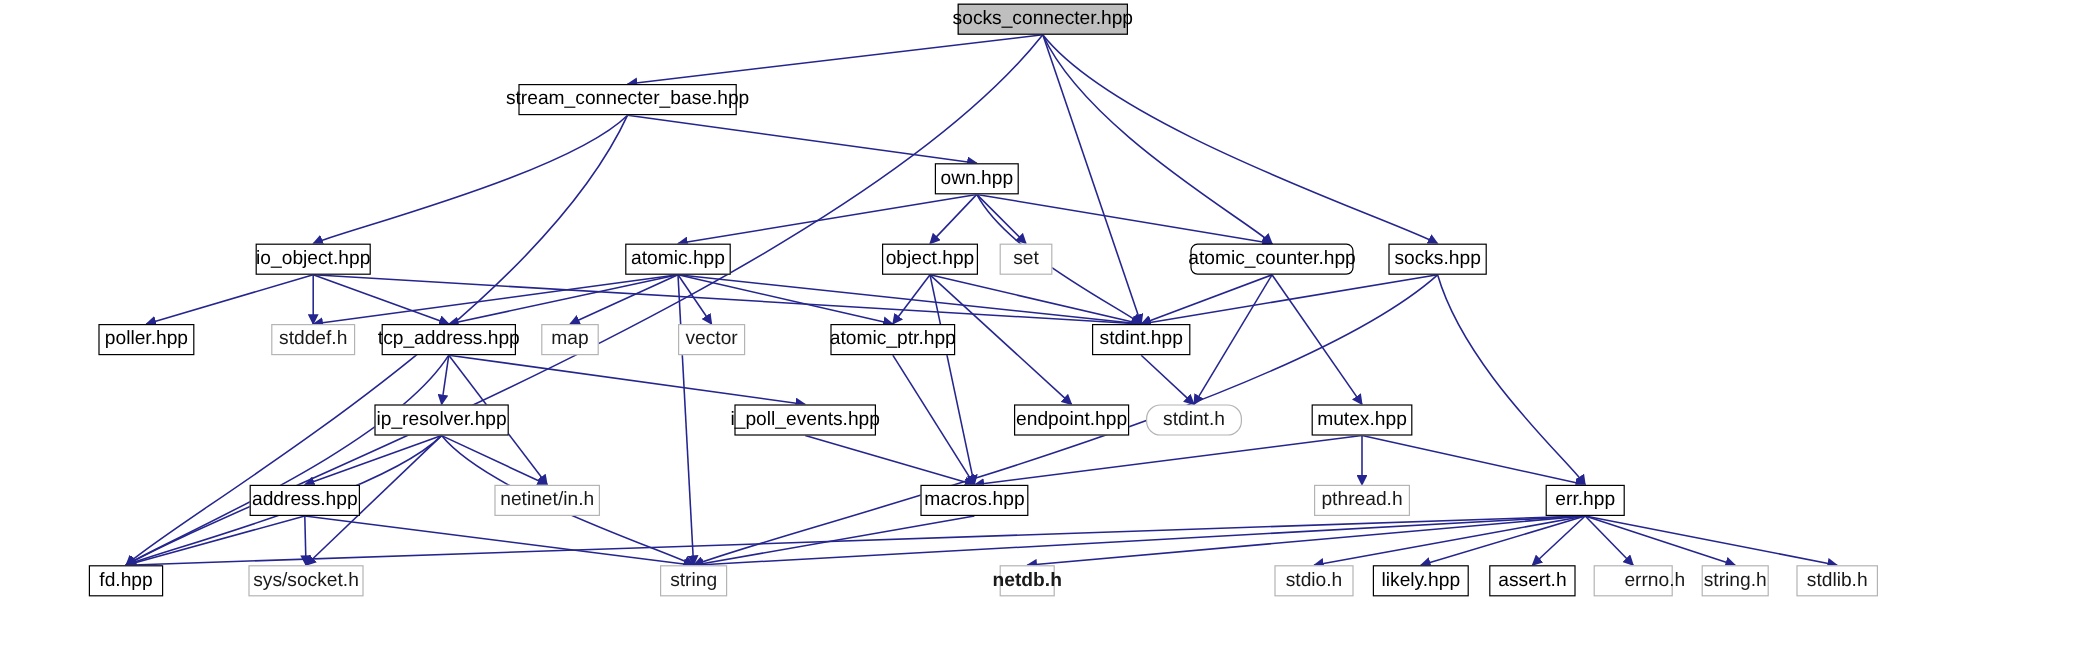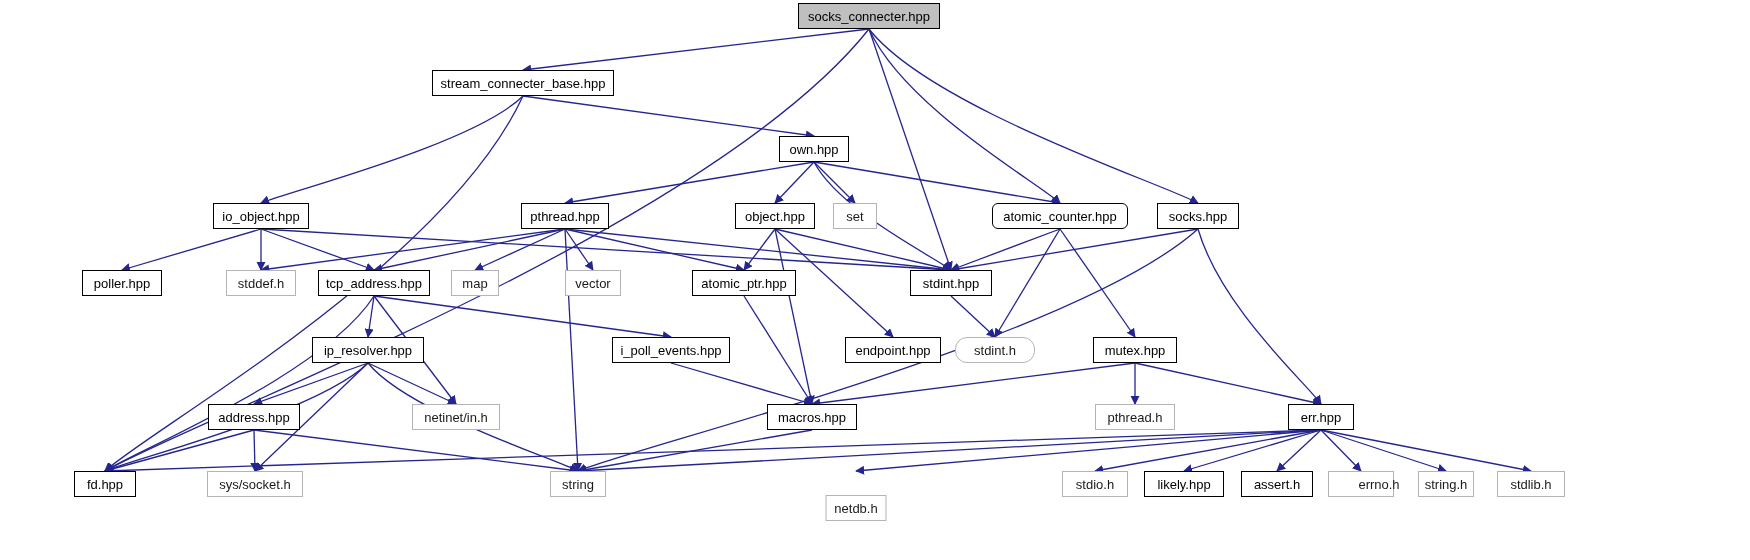--- a/index.html
+++ b/index.html
@@ -22,21 +22,21 @@
     width: 1750px;
     height: 560px;
     pointer-events: none;
   }
   .node {
     position: absolute;
     box-sizing: border-box;
     display: flex;
     align-items: center;
     justify-content: center;
-    font-size: 13px;
+    font-size: 16px;
     line-height: 1;
     color: #000000;
     white-space: nowrap;
     height: 26px;
     padding: 0 8px;
     transform: translate(-50%, -50%);
   }
   
   .node.root {
     background: #bfbfbf;
@@ -127,21 +127,21 @@
         <path d="M 1321 430 L 856 471" fill="none" stroke="#25258f" stroke-width="1.3" marker-end="url(#arrow)"></path>
         <path d="M 1321 430 L 105 471" fill="none" stroke="#25258f" stroke-width="1.3" marker-end="url(#arrow)"></path>
         <path d="M 1321 430 L 578 471" fill="none" stroke="#25258f" stroke-width="1.3" marker-end="url(#arrow)"></path>
       </g>
   </svg>
   <div id="node-layer">
       <div class="node root" style="left: 869px; top: 16px; width: 142px;">socks_connecter.hpp</div>
       <div class="node local" style="left: 523px; top: 83px; width: 182px;">stream_connecter_base.hpp</div>
       <div class="node local" style="left: 814px; top: 149px; width: 70px;">own.hpp</div>
       <div class="node local" style="left: 261px; top: 216px; width: 96px;">io_object.hpp</div>
-      <div class="node local" style="left: 565px; top: 216px; width: 88px;">pthread.hpp</div>
+      <div class="node local" style="left: 565px; top: 216px; width: 88px;">atomic.hpp</div>
       <div class="node local" style="left: 775px; top: 216px; width: 80px;">object.hpp</div>
       <div class="node system" style="left: 855px; top: 216px; width: 44px;">set</div>
       <div class="node local" style="left: 1060px; top: 216px; width: 136px; border-radius: 6px;">atomic_counter.hpp</div>
       <div class="node local" style="left: 1198px; top: 216px; width: 82px;">socks.hpp</div>
       <div class="node local" style="left: 122px; top: 283px; width: 80px;">poller.hpp</div>
       <div class="node system" style="left: 261px; top: 283px; width: 70px;">stddef.h</div>
       <div class="node local" style="left: 374px; top: 283px; width: 112px;">tcp_address.hpp</div>
       <div class="node system" style="left: 475px; top: 283px; width: 48px;">map</div>
       <div class="node system" style="left: 593px; top: 283px; width: 56px;">vector</div>
       <div class="node local" style="left: 744px; top: 283px; width: 104px;">atomic_ptr.hpp</div>
@@ -152,21 +152,21 @@
       <div class="node system" style="left: 995px; top: 350px; width: 80px; border-radius: 12px;">stdint.h</div>
       <div class="node local" style="left: 1135px; top: 350px; width: 84px;">mutex.hpp</div>
       <div class="node local" style="left: 254px; top: 417px; width: 92px;">address.hpp</div>
       <div class="node system" style="left: 456px; top: 417px; width: 88px;">netinet/in.h</div>
       <div class="node local" style="left: 812px; top: 417px; width: 90px;">macros.hpp</div>
       <div class="node system" style="left: 1135px; top: 417px; width: 80px;">pthread.h</div>
       <div class="node local" style="left: 1321px; top: 417px; width: 66px;">err.hpp</div>
       <div class="node local" style="left: 105px; top: 484px; width: 62px;">fd.hpp</div>
       <div class="node system" style="left: 255px; top: 484px; width: 96px;">sys/socket.h</div>
       <div class="node system" style="left: 578px; top: 484px; width: 56px;">string</div>
-      <div class="node system" style="left: 856px; top: 508px; width: 61px;">netdb.h</div>
+      <div class="node system" style="left: 856px; top: 484px; width: 46px; font-weight: bold;">netdb.h</div>
       <div class="node system" style="left: 1095px; top: 484px; width: 66px;">stdio.h</div>
       <div class="node local" style="left: 1184px; top: 484px; width: 80px;">likely.hpp</div>
       <div class="node local" style="left: 1277px; top: 484px; width: 72px;">assert.h</div>
       <div class="node system" style="left: 1361px; top: 484px; width: 66px; padding-left: 44px;">errno.h</div>
       <div class="node system" style="left: 1446px; top: 484px; width: 56px;">string.h</div>
       <div class="node system" style="left: 1531px; top: 484px; width: 68px;">stdlib.h</div>
     </div>
 </div>
 
 </body></html>

